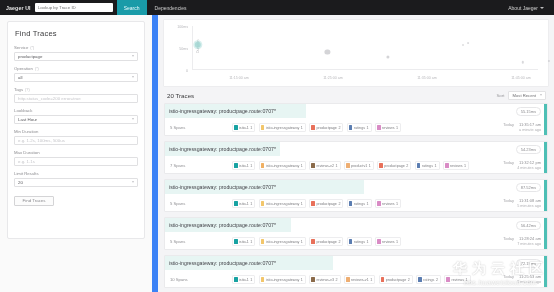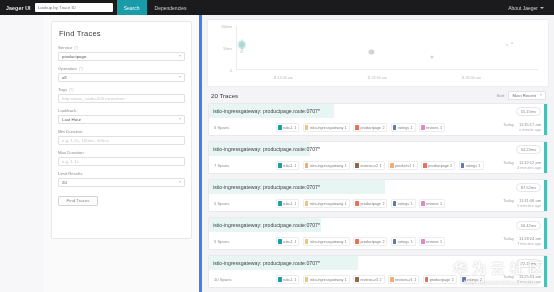--- a/index.html
+++ b/index.html
@@ -46,21 +46,21 @@
     width: 0; height: 0; border-left: 2px solid transparent;
     border-right: 2px solid transparent; border-top: 2.2px solid #bdbdbd;
   }
 
   
   .body-wrap { display: flex; height: 277px; }
 
   
   .sidebar {
     width: 158px; background: #fafafa;
-    border-right: 3px solid #3b82f6; padding: 6px 7px 0 7px; margin-left: 44px;
+    border-right: 6px solid #3b82f6; padding: 6px 7px 0 7px;
   }
   .panel {
     background: #fff; border: 1px solid #e8e8ea; border-radius: 2px;
     padding: 6px 6px 8px 6px; height: 218px;
   }
   .panel-title {
     font-size: 7.6px; color: #3b3b3d; margin: 1px 0 7px 1px;
     letter-spacing: .2px;
   }
   .field { margin-bottom: 5.5px; }

